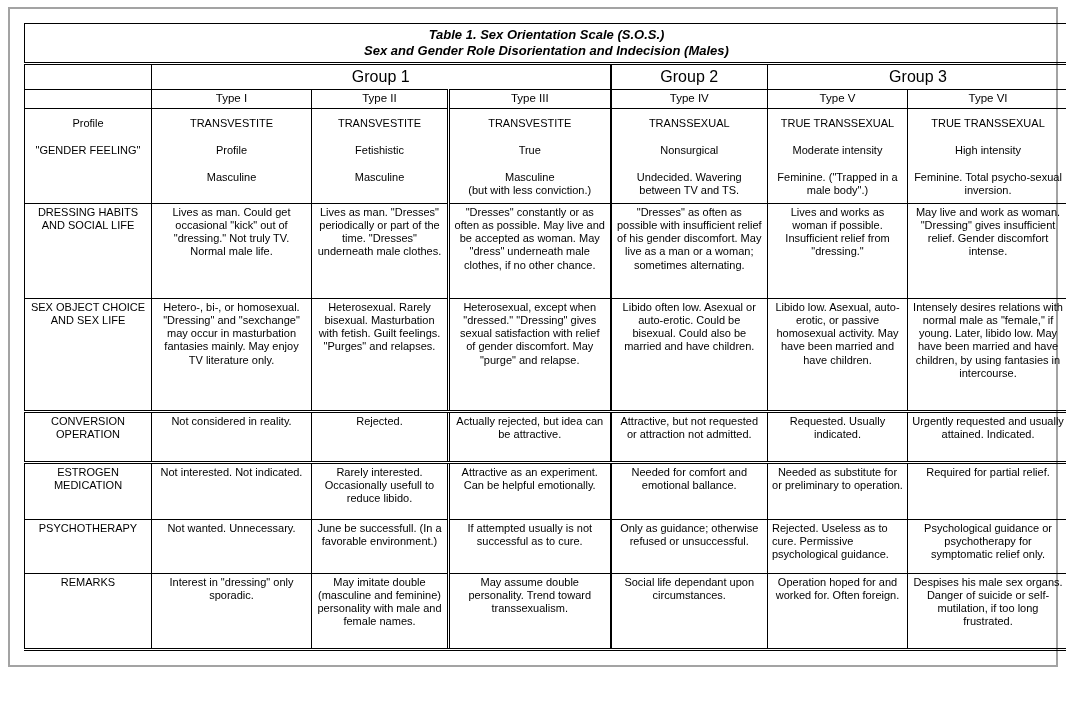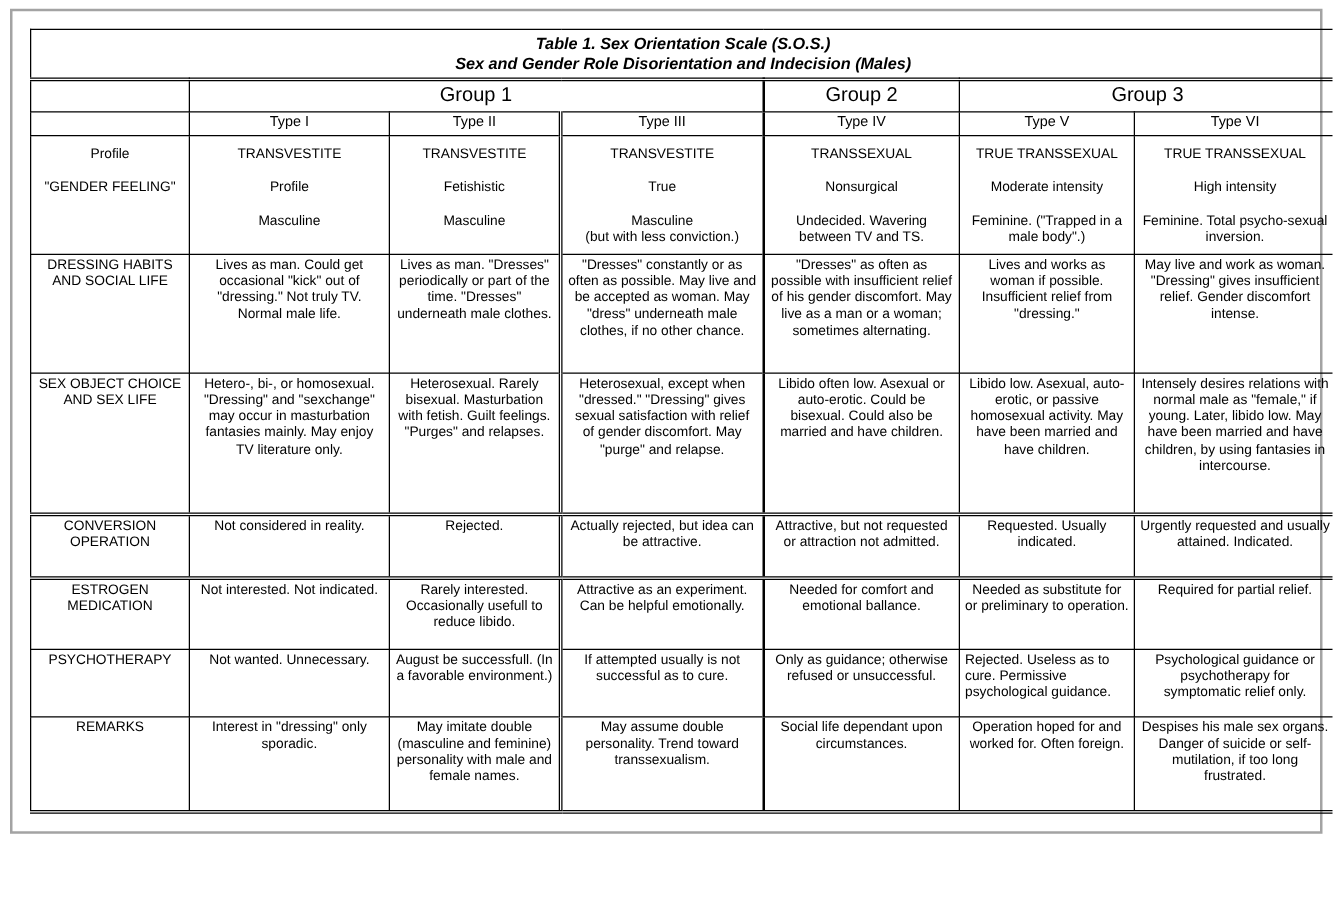--- a/index.html
+++ b/index.html
@@ -187,21 +187,21 @@
         <td>Rarely interested. Occasionally usefull to reduce libido.</td>
         <td class="dbl-l">Attractive as an experiment. Can be helpful emotionally.</td>
         <td class="thk-l">Needed for comfort and emotional ballance.</td>
         <td>Needed as substitute for or preliminary to operation.</td>
         <td>Required for partial relief.</td>
       </tr>
 
       <tr class="h-psycho">
         <td>PSYCHOTHERAPY</td>
         <td>Not wanted. Unnecessary.</td>
-        <td>August be successfull. (In a favorable environment.)</td>
+        <td>June be successfull. (In a favorable environment.)</td>
         <td class="dbl-l">If attempted usually is not successful as to cure.</td>
         <td class="thk-l">Only as guidance; otherwise refused or unsuccessful.</td>
         <td class="ta-l">Rejected. Useless as to cure. Permissive psychological guidance.</td>
         <td>Psychological guidance or psychotherapy for symptomatic relief only.</td>
       </tr>
 
       <tr class="h-remark">
         <td class="dbl-b">REMARKS</td>
         <td class="dbl-b">Interest in "dressing" only sporadic.</td>
         <td class="dbl-b">May imitate double (masculine and feminine) personality with male and female names.</td>

